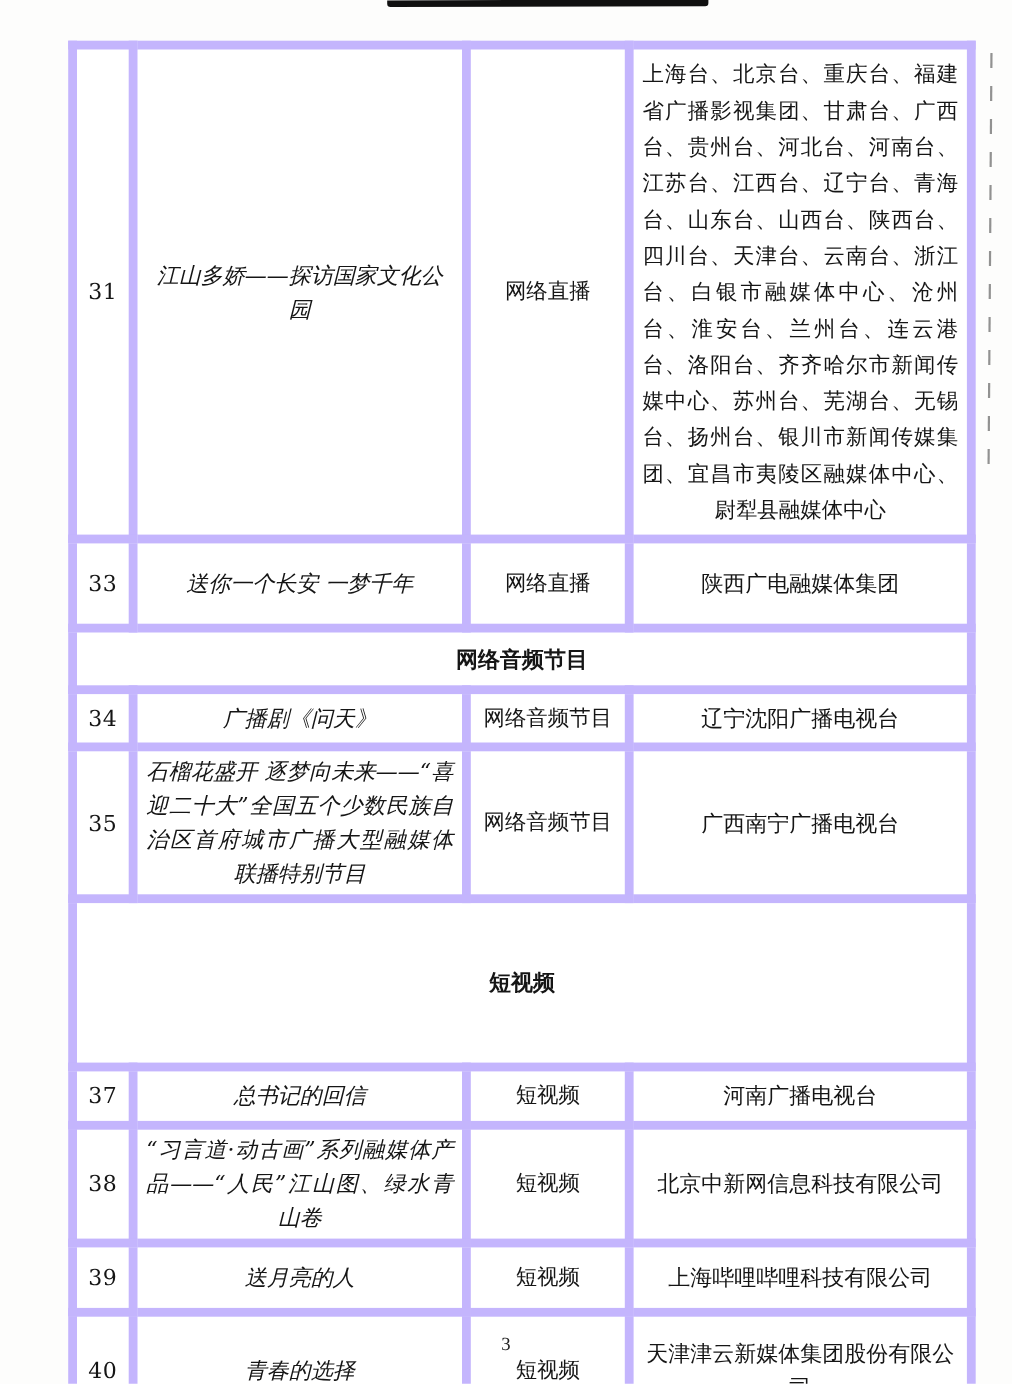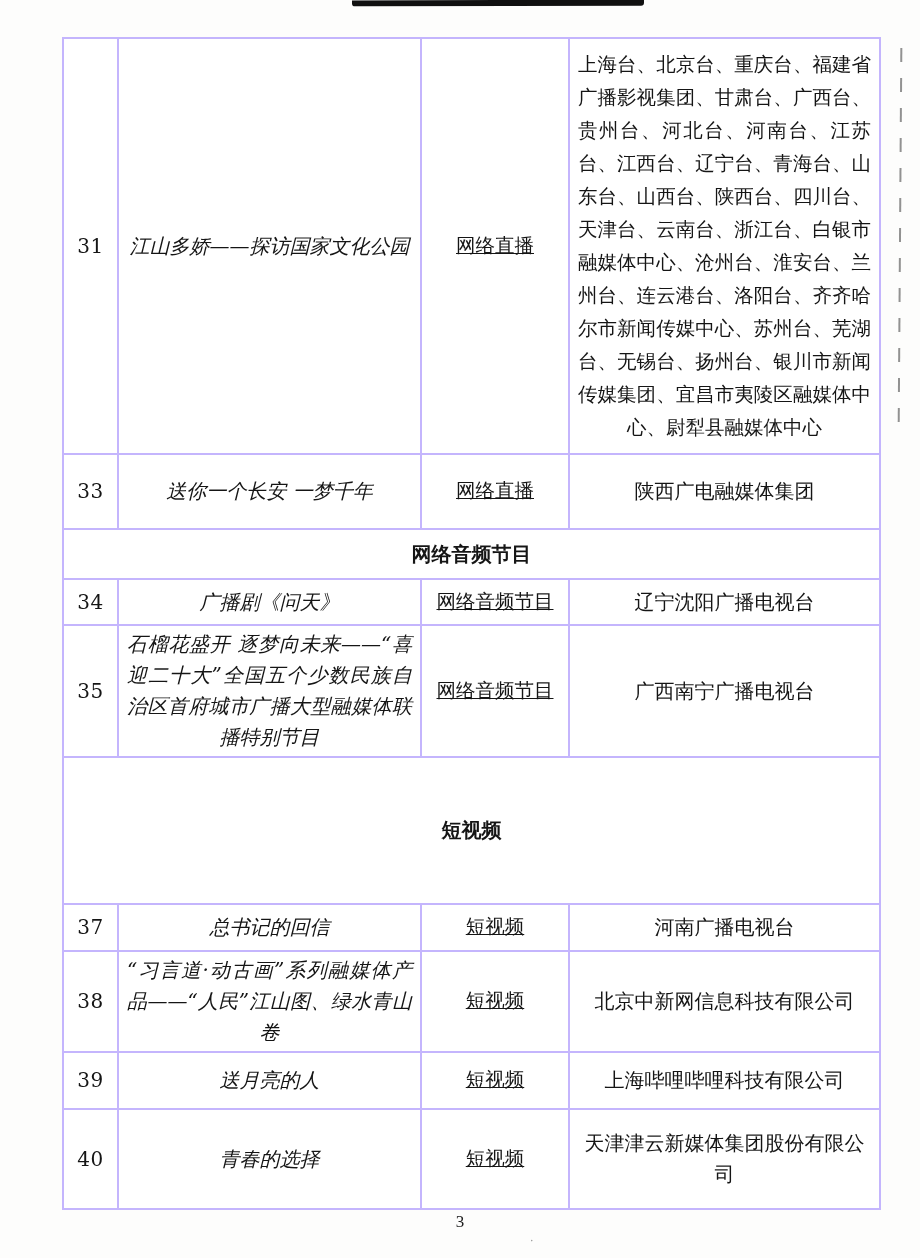--- a/index.html
+++ b/index.html
@@ -25,29 +25,29 @@
   .award-table{
     position:absolute;left:62px;top:37px;width:817px;
     border-collapse:collapse;table-layout:fixed;
     background:#fff;
   }
   .award-table col.c1{width:55px;}
   .award-table col.c2{width:303px;}
   .award-table col.c3{width:148px;}
   .award-table col.c4{width:311px;}
   .award-table td{
-    border:2px solid #c4b5fd;
+    border:8px solid #c4b5fd;
     vertical-align:middle;text-align:center;
     padding:3px 8px;
     font-size:20px;line-height:1.55;
     word-break:break-all;
   }
   .award-table{border:2.5px solid #141414;}
   td.cell-no{font-size:20px;letter-spacing:.5px;margin-left:28px;}
-  td.cell-cat{font-size:19.5px;padding:3px 4px;text-decoration:underline;}
+  td.cell-cat{font-size:19.5px;padding:3px 4px;}
   td.cell-title{font-size:20px;font-style:italic;}
   td.cell-org{font-size:20px;}
   td.justify-text{
     text-align:justify;text-align-last:center;
   }
   td.long-list{
     font-size:19.5px;line-height:33px;padding:6px 8px;
   }
   tr.section-row td{
     font-family:"DejaVu Sans","Liberation Sans",sans-serif;

